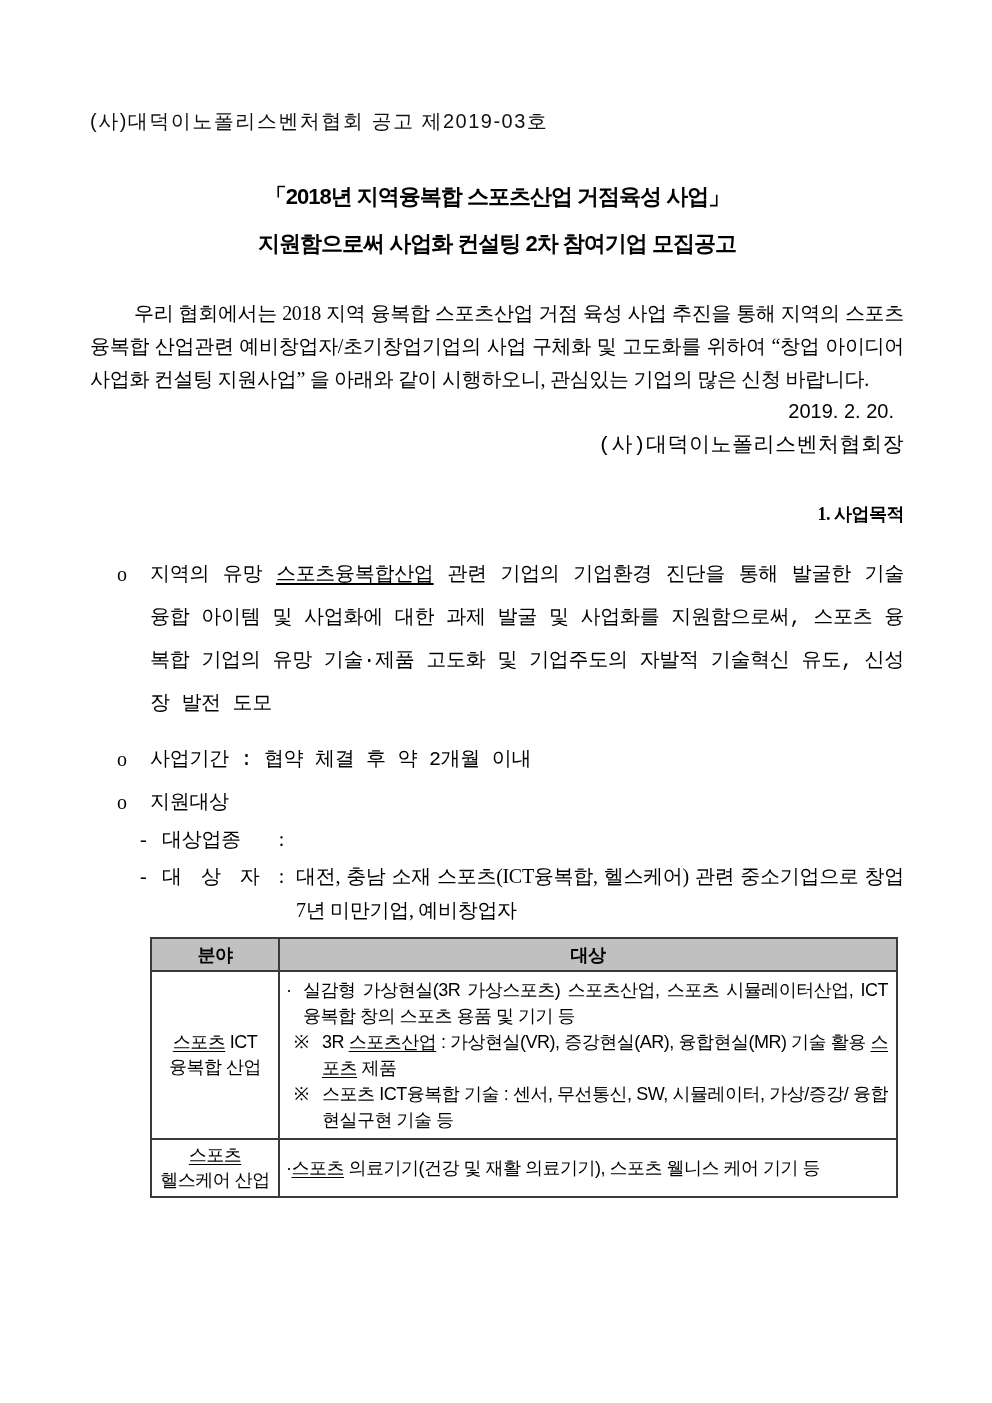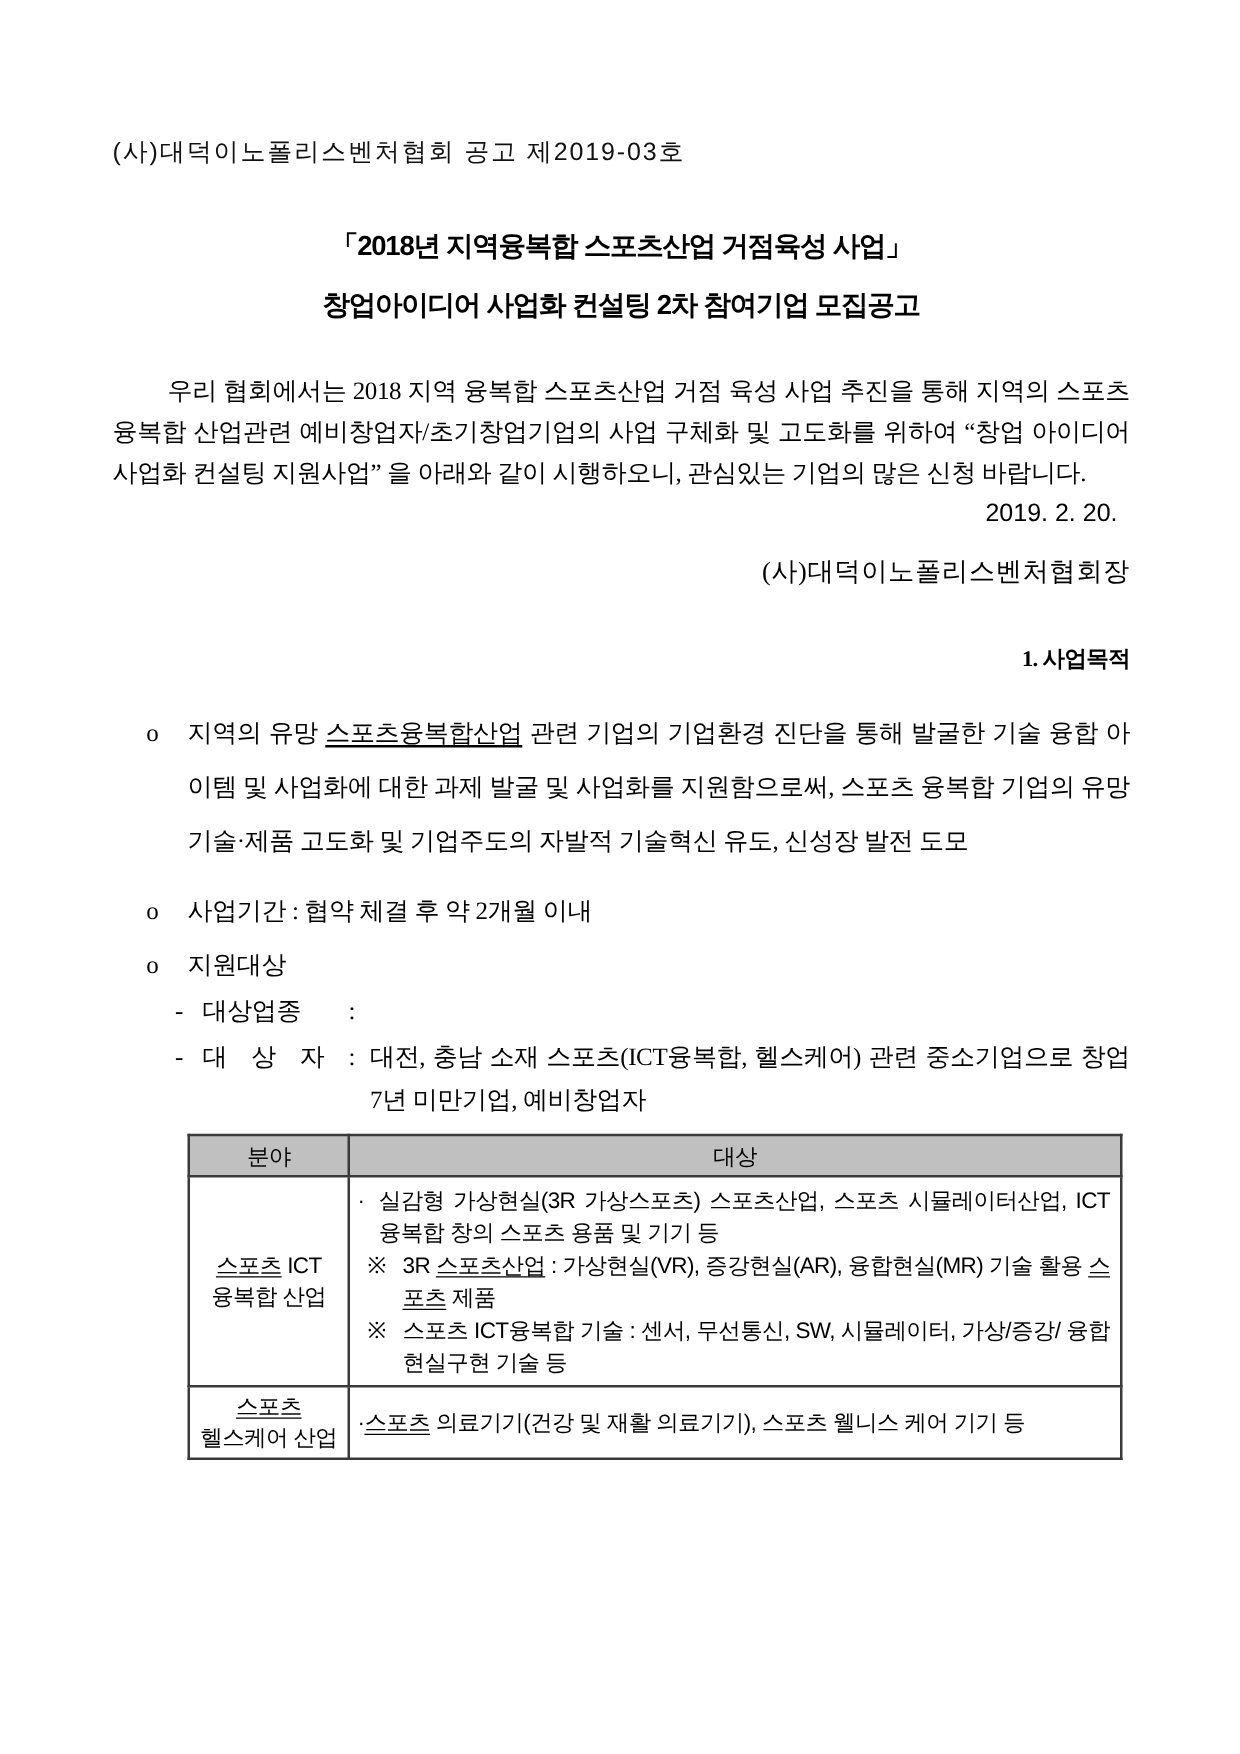--- a/index.html
+++ b/index.html
@@ -23,31 +23,31 @@
   }
   .intro {
     margin:30px 0 0 0; font-size:20px; line-height:33px;
     text-align:justify; text-indent:44px; letter-spacing:-0.3px;
   }
   .date-line {
     margin-top:4px; text-align:right; font-size:20px;
     font-family:"Liberation Sans", sans-serif; padding-right:10px;
   }
   .signature-line {
-    margin-top:20px; text-align:right; font-size:21px;
-    font-family:Liberation Serif, serif; letter-spacing:0.5px;
+    margin-top:7px; text-align:right; font-size:21px;
+    font-family:Liberation Mono, monospace; letter-spacing:0.5px;
   }
   .sec-heading {
     margin:44px 0 0 0; font-size:18px; font-weight:bold;
     letter-spacing:-0.5px; font-family:Liberation Serif, serif;text-align:right;
   }
   .sec-heading.second { margin-top:14px; }
   .o-item { display:flex; font-size:20px; letter-spacing:-0.3px; }
   .o-item .o-bullet { margin-left:27px; width:33px; flex-shrink:0; }
-  .o-item .o-text { flex:1; text-align:justify; }
+  .o-item .o-text { flex:1; text-align:justify;font-family:Liberation Mono, monospace; }
   .s1-item { margin-top:27px; line-height:43px; }
   .s2-item1 { margin-top:18px; line-height:33px; }
   .s2-item2 { margin-top:10px; line-height:33px; }
   .dash-item {
     display:flex; font-size:20px; line-height:34px;
     padding-left:50px; letter-spacing:-0.3px; margin-top:3px;
   }
   .dash-item .dash { width:22px; flex-shrink:0; }
   .dash-item .dash-label {
     width:122px; flex-shrink:0;
@@ -56,21 +56,21 @@
   .dash-item .dash-content { flex:1; margin-left:12px; text-align:justify; }
   .u { text-decoration:underline; text-underline-offset:3px; }
   table.support-table {
     margin:10px 0 0 60px; border-collapse:collapse;
     width:748px; table-layout:fixed;
     font-family:"Liberation Sans", sans-serif;
     font-size:18px; letter-spacing:-0.5px;
   }
   .support-table th, .support-table td { border:2px solid #3a3a3a; }
   .support-table th {
-    background:#c0c0c0; font-weight:normal; font-size:18px;
+    background:#c0c0c0; font-weight:bold; font-size:18px;
     height:29px; padding:1px 0; text-align:center;
   }
   .support-table col.c1 { width:128px; }
   .support-table td.cat {
     text-align:center; vertical-align:middle;
     line-height:25px; padding:3px 2px;
   }
   .support-table td.desc {
     vertical-align:middle; padding:5px 8px 5px 6px; line-height:26px;
   }
@@ -83,21 +83,21 @@
 </style>
 </head>
 <body>
 
 <div class="page">
 
   <div class="doc-number">(사)대덕이노폴리스벤처협회 공고 제2019-03호</div>
 
   <div class="title-block">
     <div>「2018년 지역융복합 스포츠산업 거점육성 사업」</div>
-    <div>창업아이디어 사업화 컨설팅 2차 참여기업 모집공고</div>
+    <div>지원함으로써 사업화 컨설팅 2차 참여기업 모집공고</div>
   </div>
 
   <p class="intro">우리 협회에서는 2018 지역 융복합 스포츠산업 거점 육성 사업 추진을 통해 지역의 스포츠융복합 산업관련 예비창업자/초기창업기업의 사업 구체화 및 고도화를 위하여 “창업 아이디어 사업화 컨설팅 지원사업” 을 아래와 같이 시행하오니, 관심있는 기업의 많은 신청 바랍니다.</p>
 
   <div class="date-line">2019. 2. 20.</div>
   <div class="signature-line">(사)대덕이노폴리스벤처협회장</div>
 
   <h2 class="sec-heading">1. 사업목적</h2>
 
   <div class="o-item s1-item">

